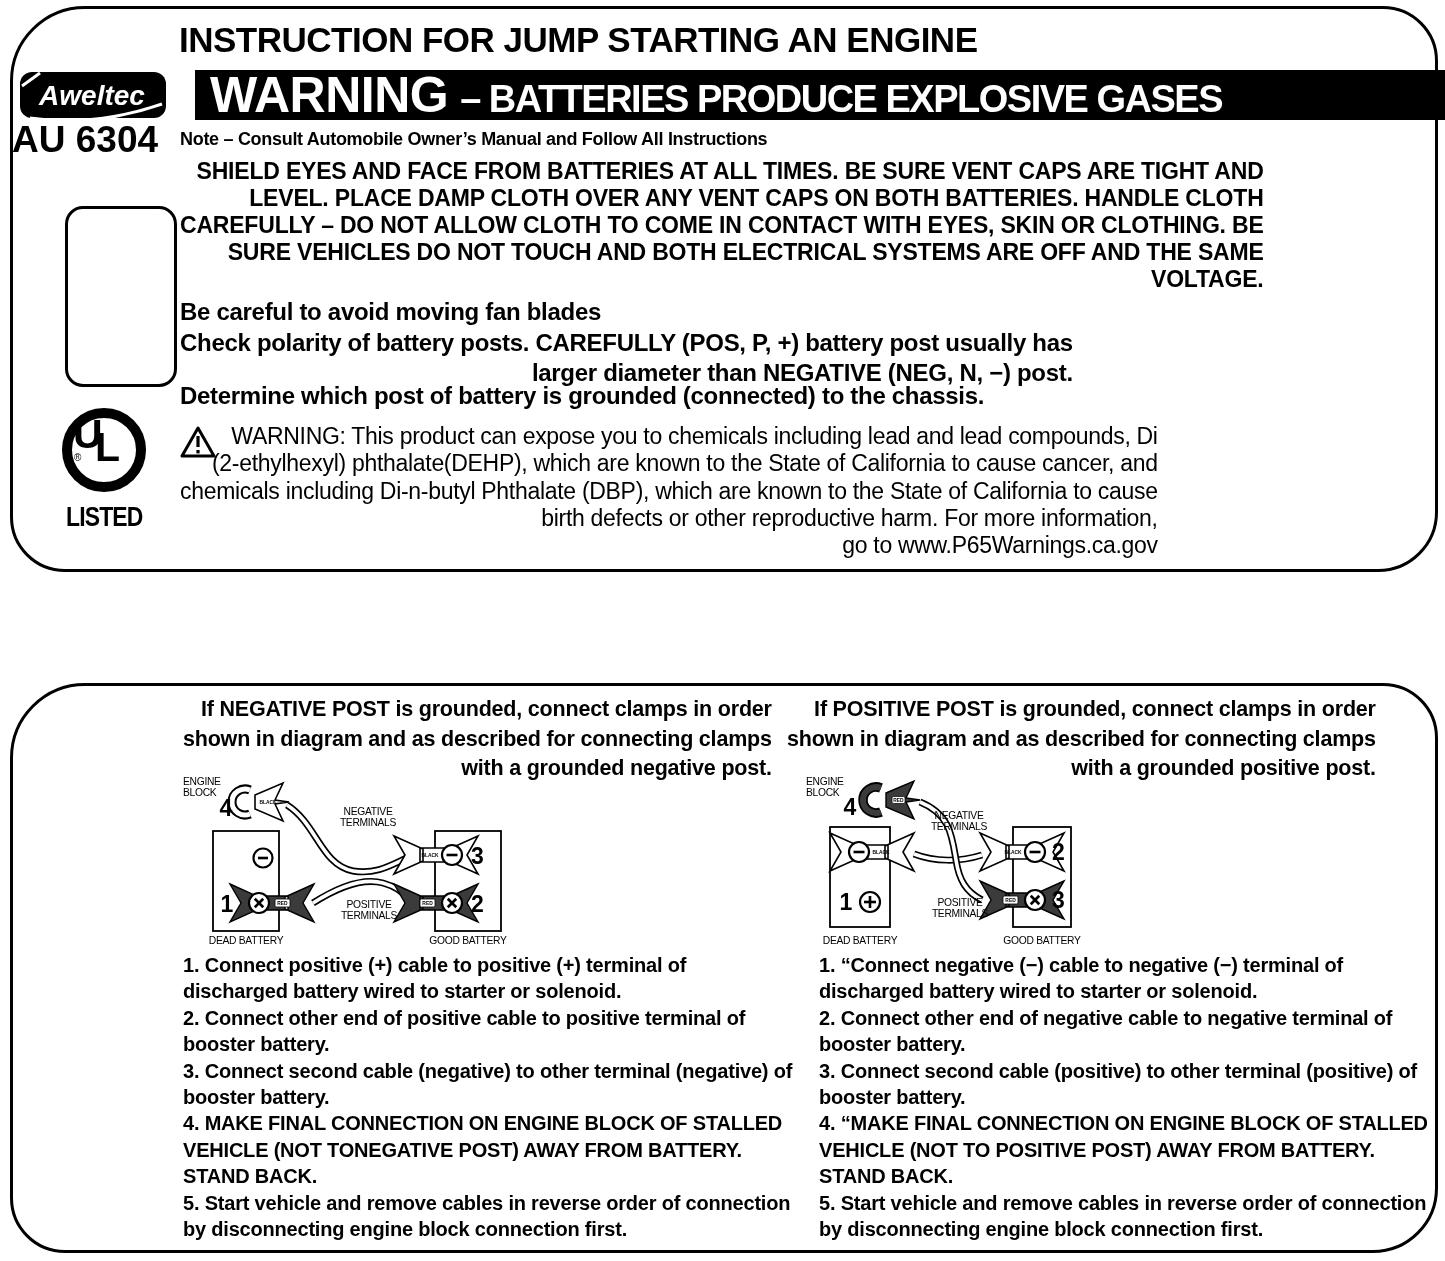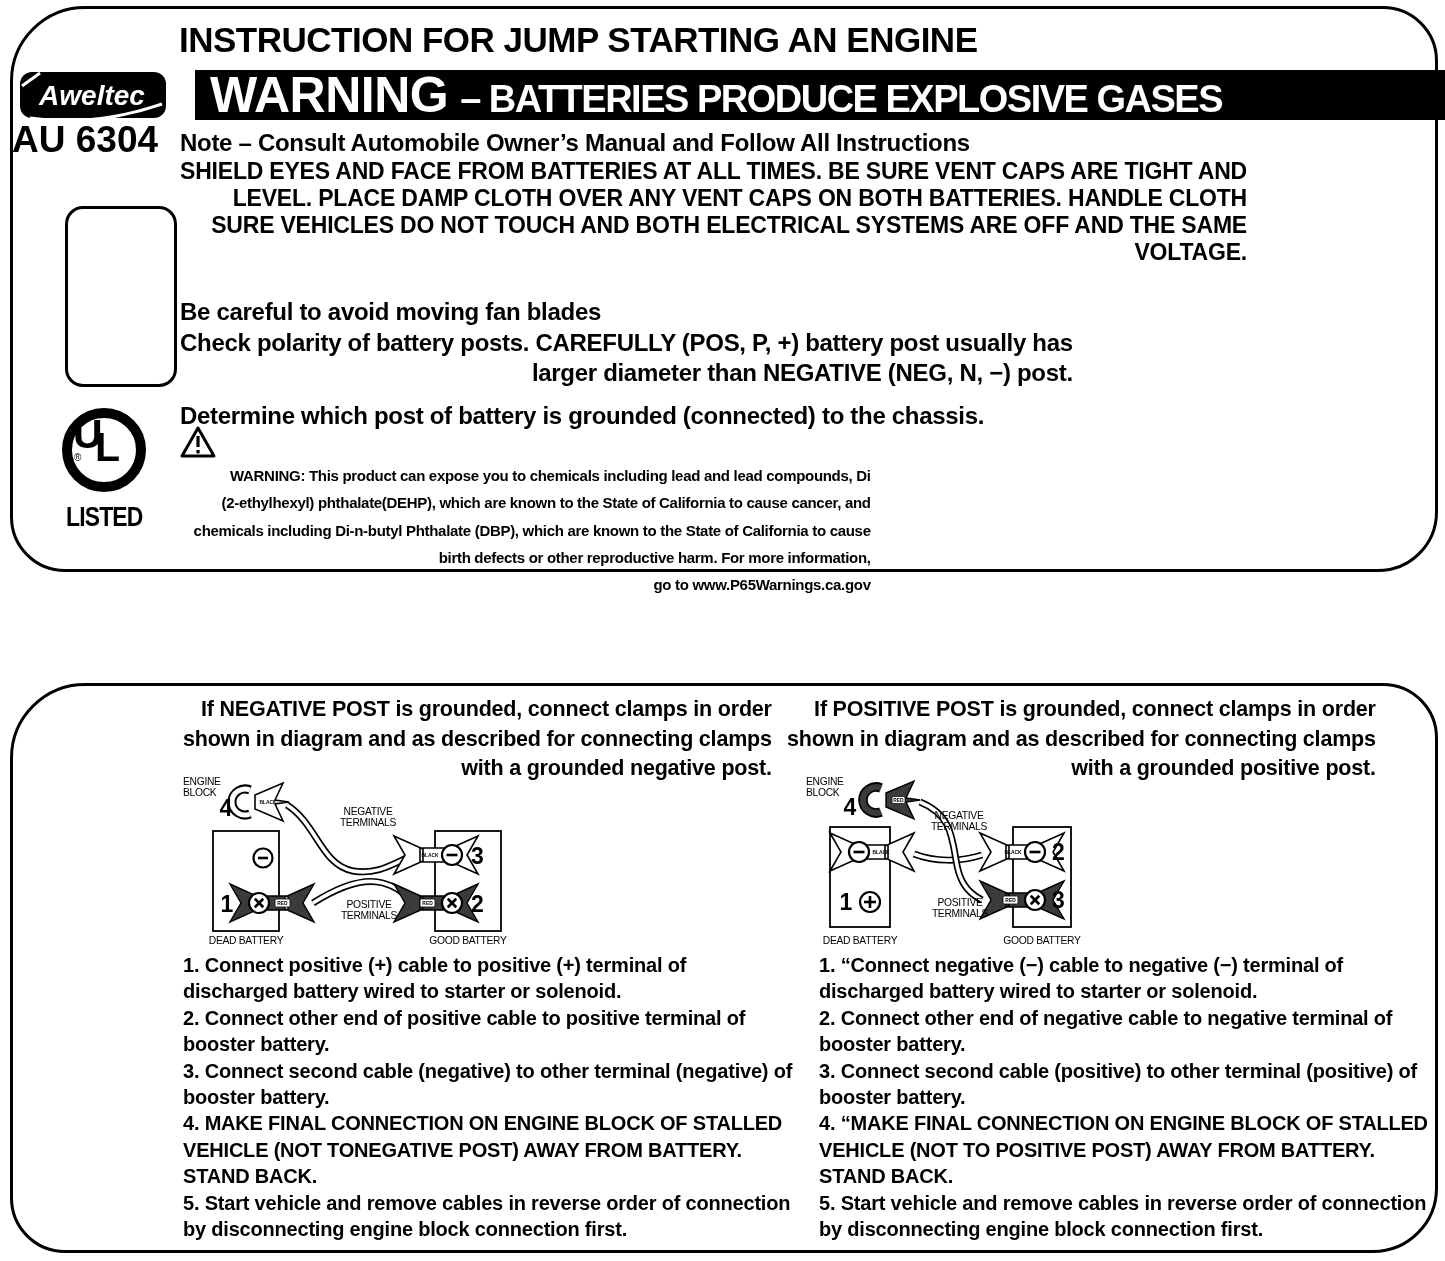--- a/index.html
+++ b/index.html
@@ -10,27 +10,27 @@
   .card-top{left:10px;top:6px;width:1428px;height:566px;border-radius:75px 55px 60px 55px;}
   .card-bottom{left:10px;top:683px;width:1428px;height:570px;border-radius:75px 55px 65px 55px;}
   .cutout{position:absolute;border:3px solid #000;border-radius:18px;background:#fff;box-sizing:border-box;}
   .cutout-top{left:52px;top:197px;width:112px;height:181px;}
 
   .title{left:179px;top:20px;font-size:35px;font-weight:700;letter-spacing:-.5px;white-space:nowrap;}
   .banner{left:179px;top:70px;width:1256px;height:50px;background:#000;color:#fff;
           line-height:50px;padding-left:15px;box-sizing:border-box;white-space:nowrap;overflow:hidden;margin-left:16px;}
   .banner .big{font-size:50px;font-weight:700;letter-spacing:-.5px;}
   .banner .rest{font-size:38px;font-weight:700;letter-spacing:-1.5px;margin-left:12px;}
-  .note{left:180px;top:129px;font-size:24px;font-weight:700;letter-spacing:-.3px;white-space:nowrap;}
+  .note{left:180px;top:129px;font-size:18px;font-weight:700;letter-spacing:-.3px;white-space:nowrap;}
   .lines .line{white-space:pre;text-align:right;}
   .shield{left:180px;top:158px;font-size:23px;font-weight:700;line-height:27px;letter-spacing:-.2px;}
   .fan{left:180px;top:298px;font-size:24px;font-weight:700;letter-spacing:-.3px;white-space:nowrap;}
   .polarity{left:180px;top:328px;font-size:24px;font-weight:700;line-height:30px;letter-spacing:-.3px;}
-  .ground{left:180px;top:402px;font-size:24px;font-weight:700;letter-spacing:-.3px;white-space:nowrap;}
-  .prop65{left:180px;top:423px;font-size:15px;font-weight:700;line-height:27.3px;letter-spacing:-.3px;margin-top:39px;}
+  .ground{left:180px;top:382px;font-size:24px;font-weight:700;letter-spacing:-.3px;white-space:nowrap;}
+  .prop65{left:180px;top:423px;font-size:23px;font-weight:400;line-height:27.3px;letter-spacing:-.3px;}
   .prop65 .line:first-child{text-indent:50px;}
   .warn-tri{left:179px;top:425px;}
 
   .logo{left:18px;top:70px;}
   .model{left:12px;top:119px;font-size:37px;font-weight:700;letter-spacing:0;white-space:nowrap;}
   .ul-wrap{left:62px;top:408px;width:140px;}
   .ul-circle{position:absolute;left:0;top:0;width:64px;height:64px;border:10px solid #000;border-radius:50%;background:#fff;}
   .ul-u{position:absolute;left:11px;top:3px;font-size:41px;font-weight:700;}
   .ul-l{position:absolute;left:33px;top:16px;font-size:41px;font-weight:700;}
   .ul-r{position:absolute;left:12px;top:44px;font-size:10px;font-weight:400;}
@@ -78,20 +78,21 @@
 
   <div class="abs title">INSTRUCTION FOR JUMP STARTING AN ENGINE</div>
   <div class="abs banner">
     <span class="big">WARNING</span><span class="rest">– BATTERIES PRODUCE EXPLOSIVE GASES</span>
   </div>
   <div class="abs note">Note – Consult Automobile Owner’s Manual and Follow All Instructions</div>
 
   <div class="abs shield lines">
       <div class="line">SHIELD EYES AND FACE FROM BATTERIES AT ALL TIMES. BE SURE VENT CAPS ARE TIGHT AND</div>
       <div class="line">LEVEL. PLACE DAMP CLOTH OVER ANY VENT CAPS ON BOTH BATTERIES. HANDLE CLOTH</div>
+      <div class="line">CAREFULLY – DO NOT ALLOW CLOTH TO COME IN CONTACT WITH EYES, SKIN OR CLOTHING. BE</div>
       <div class="line">SURE VEHICLES DO NOT TOUCH AND BOTH ELECTRICAL SYSTEMS ARE OFF AND THE SAME</div>
       <div class="line">VOLTAGE.</div>
     </div>
 
   <div class="abs fan">Be careful to avoid moving fan blades</div>
 
   <div class="abs polarity lines">
       <div class="line">Check polarity of battery posts. CAREFULLY (POS, P, +) battery post usually has</div>
       <div class="line">larger diameter than NEGATIVE (NEG, N, −) post.</div>
     </div>

